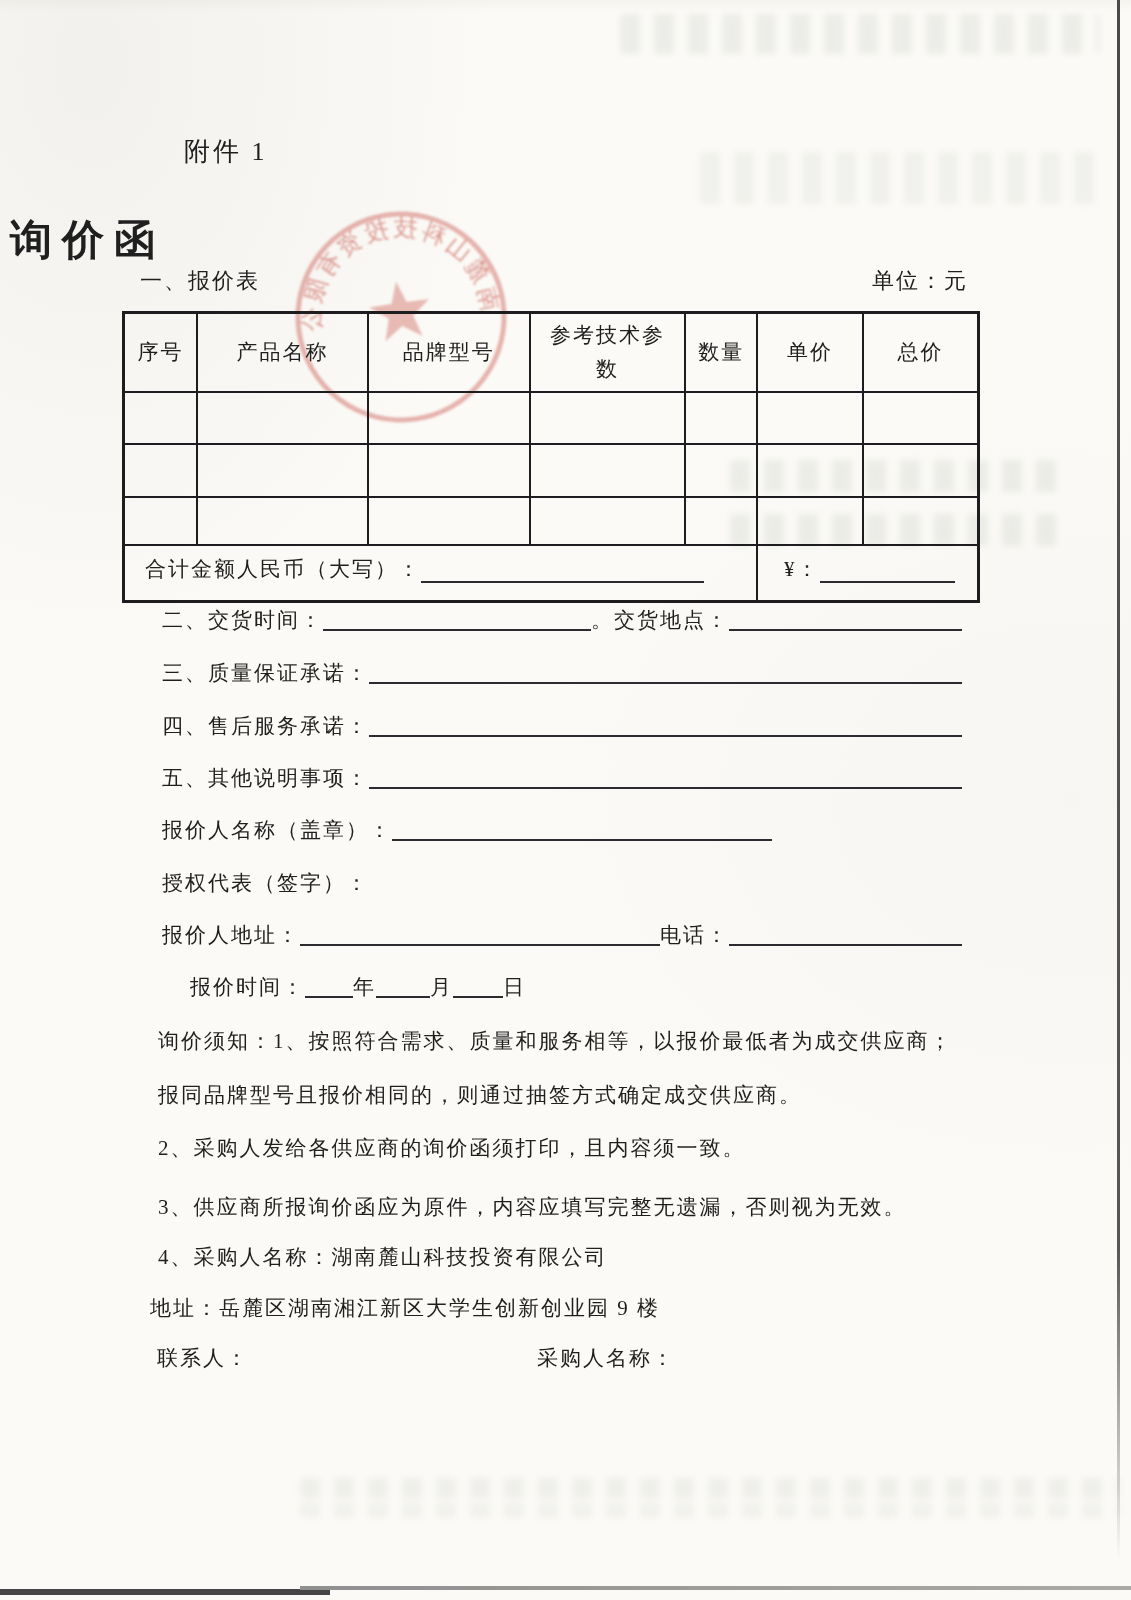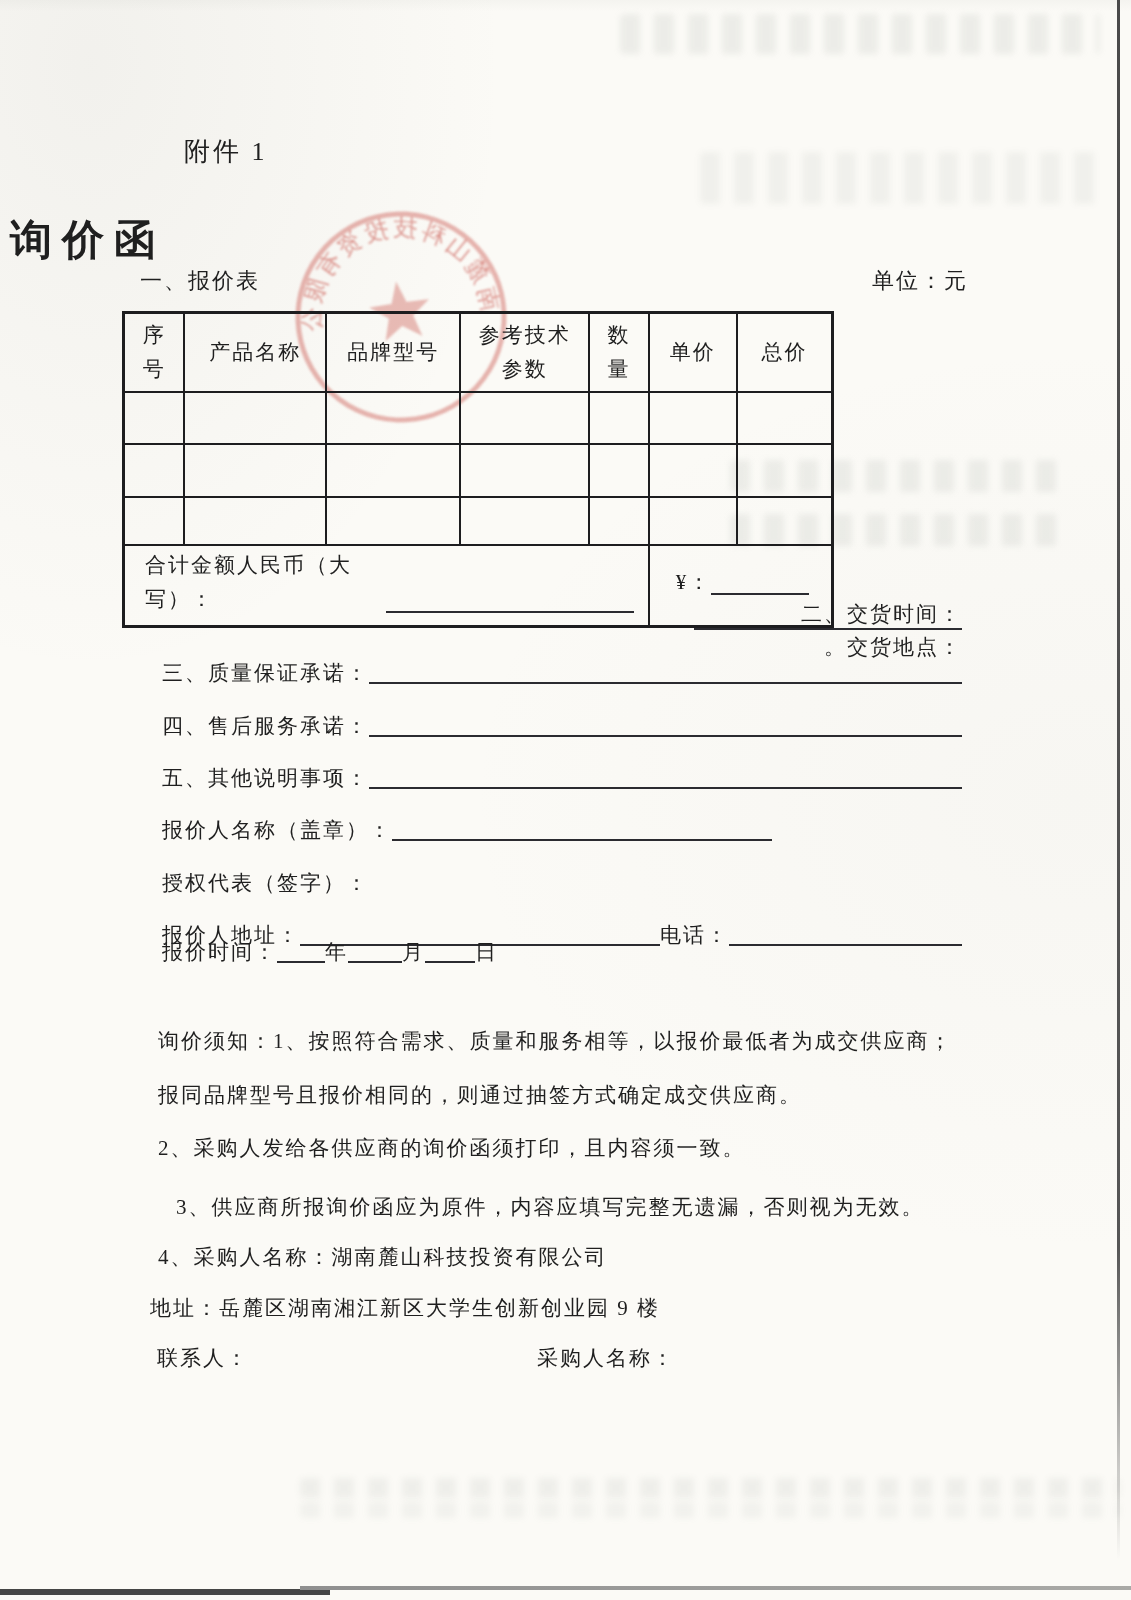--- a/index.html
+++ b/index.html
@@ -16,21 +16,21 @@
   }
   .abs { position:absolute; }
   .attachment { left:156px; top:134px; font-size:26px; letter-spacing:3px;margin-left:28px; }
   .doc-title { left:0; right:0; top:212px; text-align:left; font-size:42px;
                font-weight:bold; letter-spacing:10px; padding-left:10px; }
   .table-caption { left:122px; top:266px; width:858px; display:flex;
                    justify-content:space-between; align-items:flex-end; font-size:22px; letter-spacing:2px; }
   .table-caption .cap-left { padding-left:18px; }
   .table-caption .cap-right { padding-right:12px; }
 
-  table.quote { position:absolute; left:122px; top:311px; width:712px;
+  table.quote { position:absolute; left:122px; top:311px; width:858px;
                 border-collapse:collapse; table-layout:fixed;
                 border:3px solid #1d1d1f; }
   table.quote td, table.quote th { border:2px solid #1d1d1f; font-weight:normal;
                 font-size:21px; letter-spacing:2px; text-align:center;
                 vertical-align:middle; padding:2px 8px; line-height:1.65; }
   tr.hdr   { height:79px; }
   tr.r1 { height:52px; } tr.r2 { height:53px; } tr.r3 { height:48px; }
   tr.total { height:57px; }
   tr.total td { text-align:left;margin-top:24px; }
   .cellflex { display:flex; align-items:flex-end; }
@@ -143,21 +143,21 @@
       <td colspan="2">
         <div class="cellflex" style="padding:0 14px 6px 18px;">
           <span>¥：</span>
           <span class="u grow"></span>
         </div>
       </td>
     </tr>
   </tbody>
     </table>
 
-  <div class="line" style="top:600px;flex-direction:column;">
+  <div class="line" style="top:600px;">
     <span>二、交货时间：</span>
     <span class="u" style="width:268px;"></span>
     <span>。交货地点：</span>
     <span class="u grow"></span>
   </div>
 
   <div class="line" style="top:653px;">
     <span>三、质量保证承诺：</span>
     <span class="u grow"></span>
   </div>
@@ -181,40 +181,40 @@
     <span>授权代表（签字）：</span>
   </div>
 
   <div class="line" style="top:915px;">
     <span>报价人地址：</span>
     <span class="u" style="width:360px;"></span>
     <span>电话：</span>
     <span class="u grow"></span>
   </div>
 
-  <div class="line" style="top:932px;">
+  <div class="line" style="top:967px;margin-left:28px;">
     <span>报价时间：</span>
     <span class="u" style="width:48px;"></span>
     <span>年</span>
     <span class="u" style="width:54px;"></span>
     <span>月</span>
     <span class="u" style="width:50px;"></span>
     <span>日</span>
   </div>
 
   <div class="line" style="top:1021px; left:158px; width:810px;">
     <span>询价须知：1、按照符合需求、质量和服务相等，以报价最低者为成交供应商；</span>
   </div>
   <div class="line" style="top:1075px; left:158px; width:810px;">
     <span>报同品牌型号且报价相同的，则通过抽签方式确定成交供应商。</span>
   </div>
   <div class="line" style="top:1128px; left:158px; width:810px;">
     <span>2、采购人发给各供应商的询价函须打印，且内容须一致。</span>
   </div>
-  <div class="line" style="top:1187px; left:176px; width:810px;">
+  <div class="line" style="top:1187px; left:158px; width:810px;">
     <span>3、供应商所报询价函应为原件，内容应填写完整无遗漏，否则视为无效。</span>
   </div>
   <div class="line" style="top:1237px; left:158px; width:810px;">
     <span>4、采购人名称：湖南麓山科技投资有限公司</span>
   </div>
   <div class="line" style="top:1288px; left:150px; width:810px;">
     <span>地址：岳麓区湖南湘江新区大学生创新创业园 9 楼</span>
   </div>
   <div class="line" style="top:1338px; left:157px; width:810px;">
     <span>联系人：</span>

